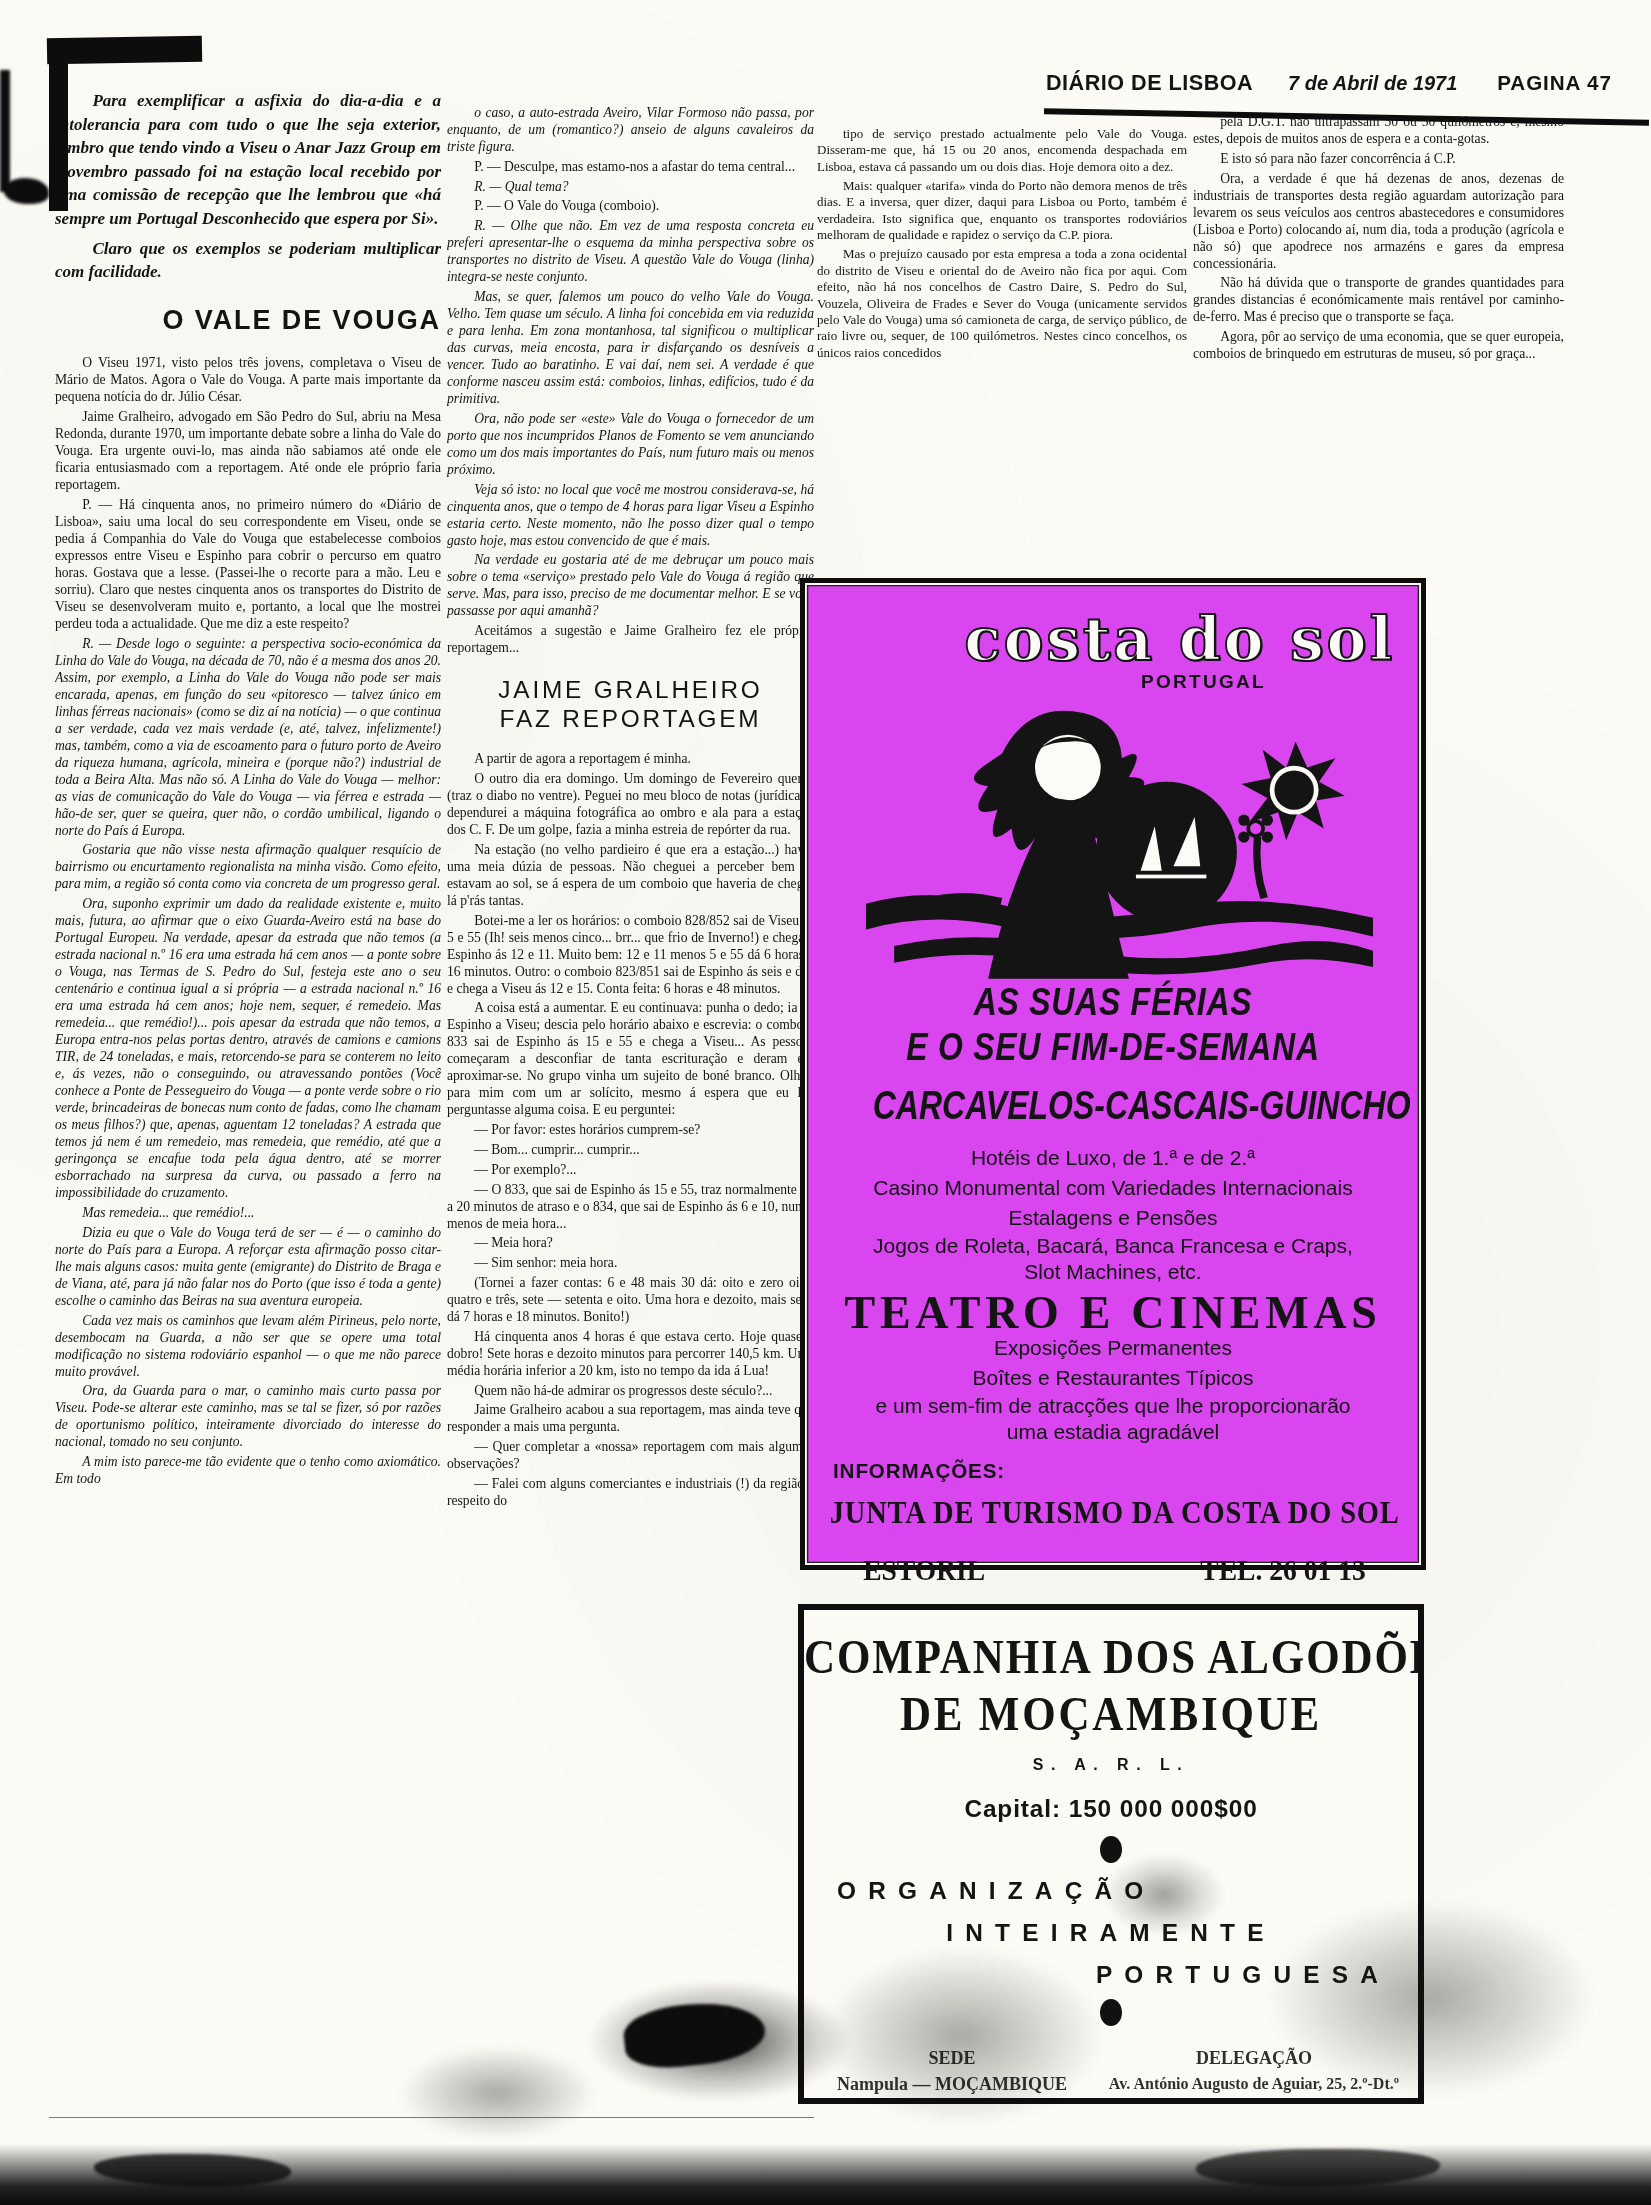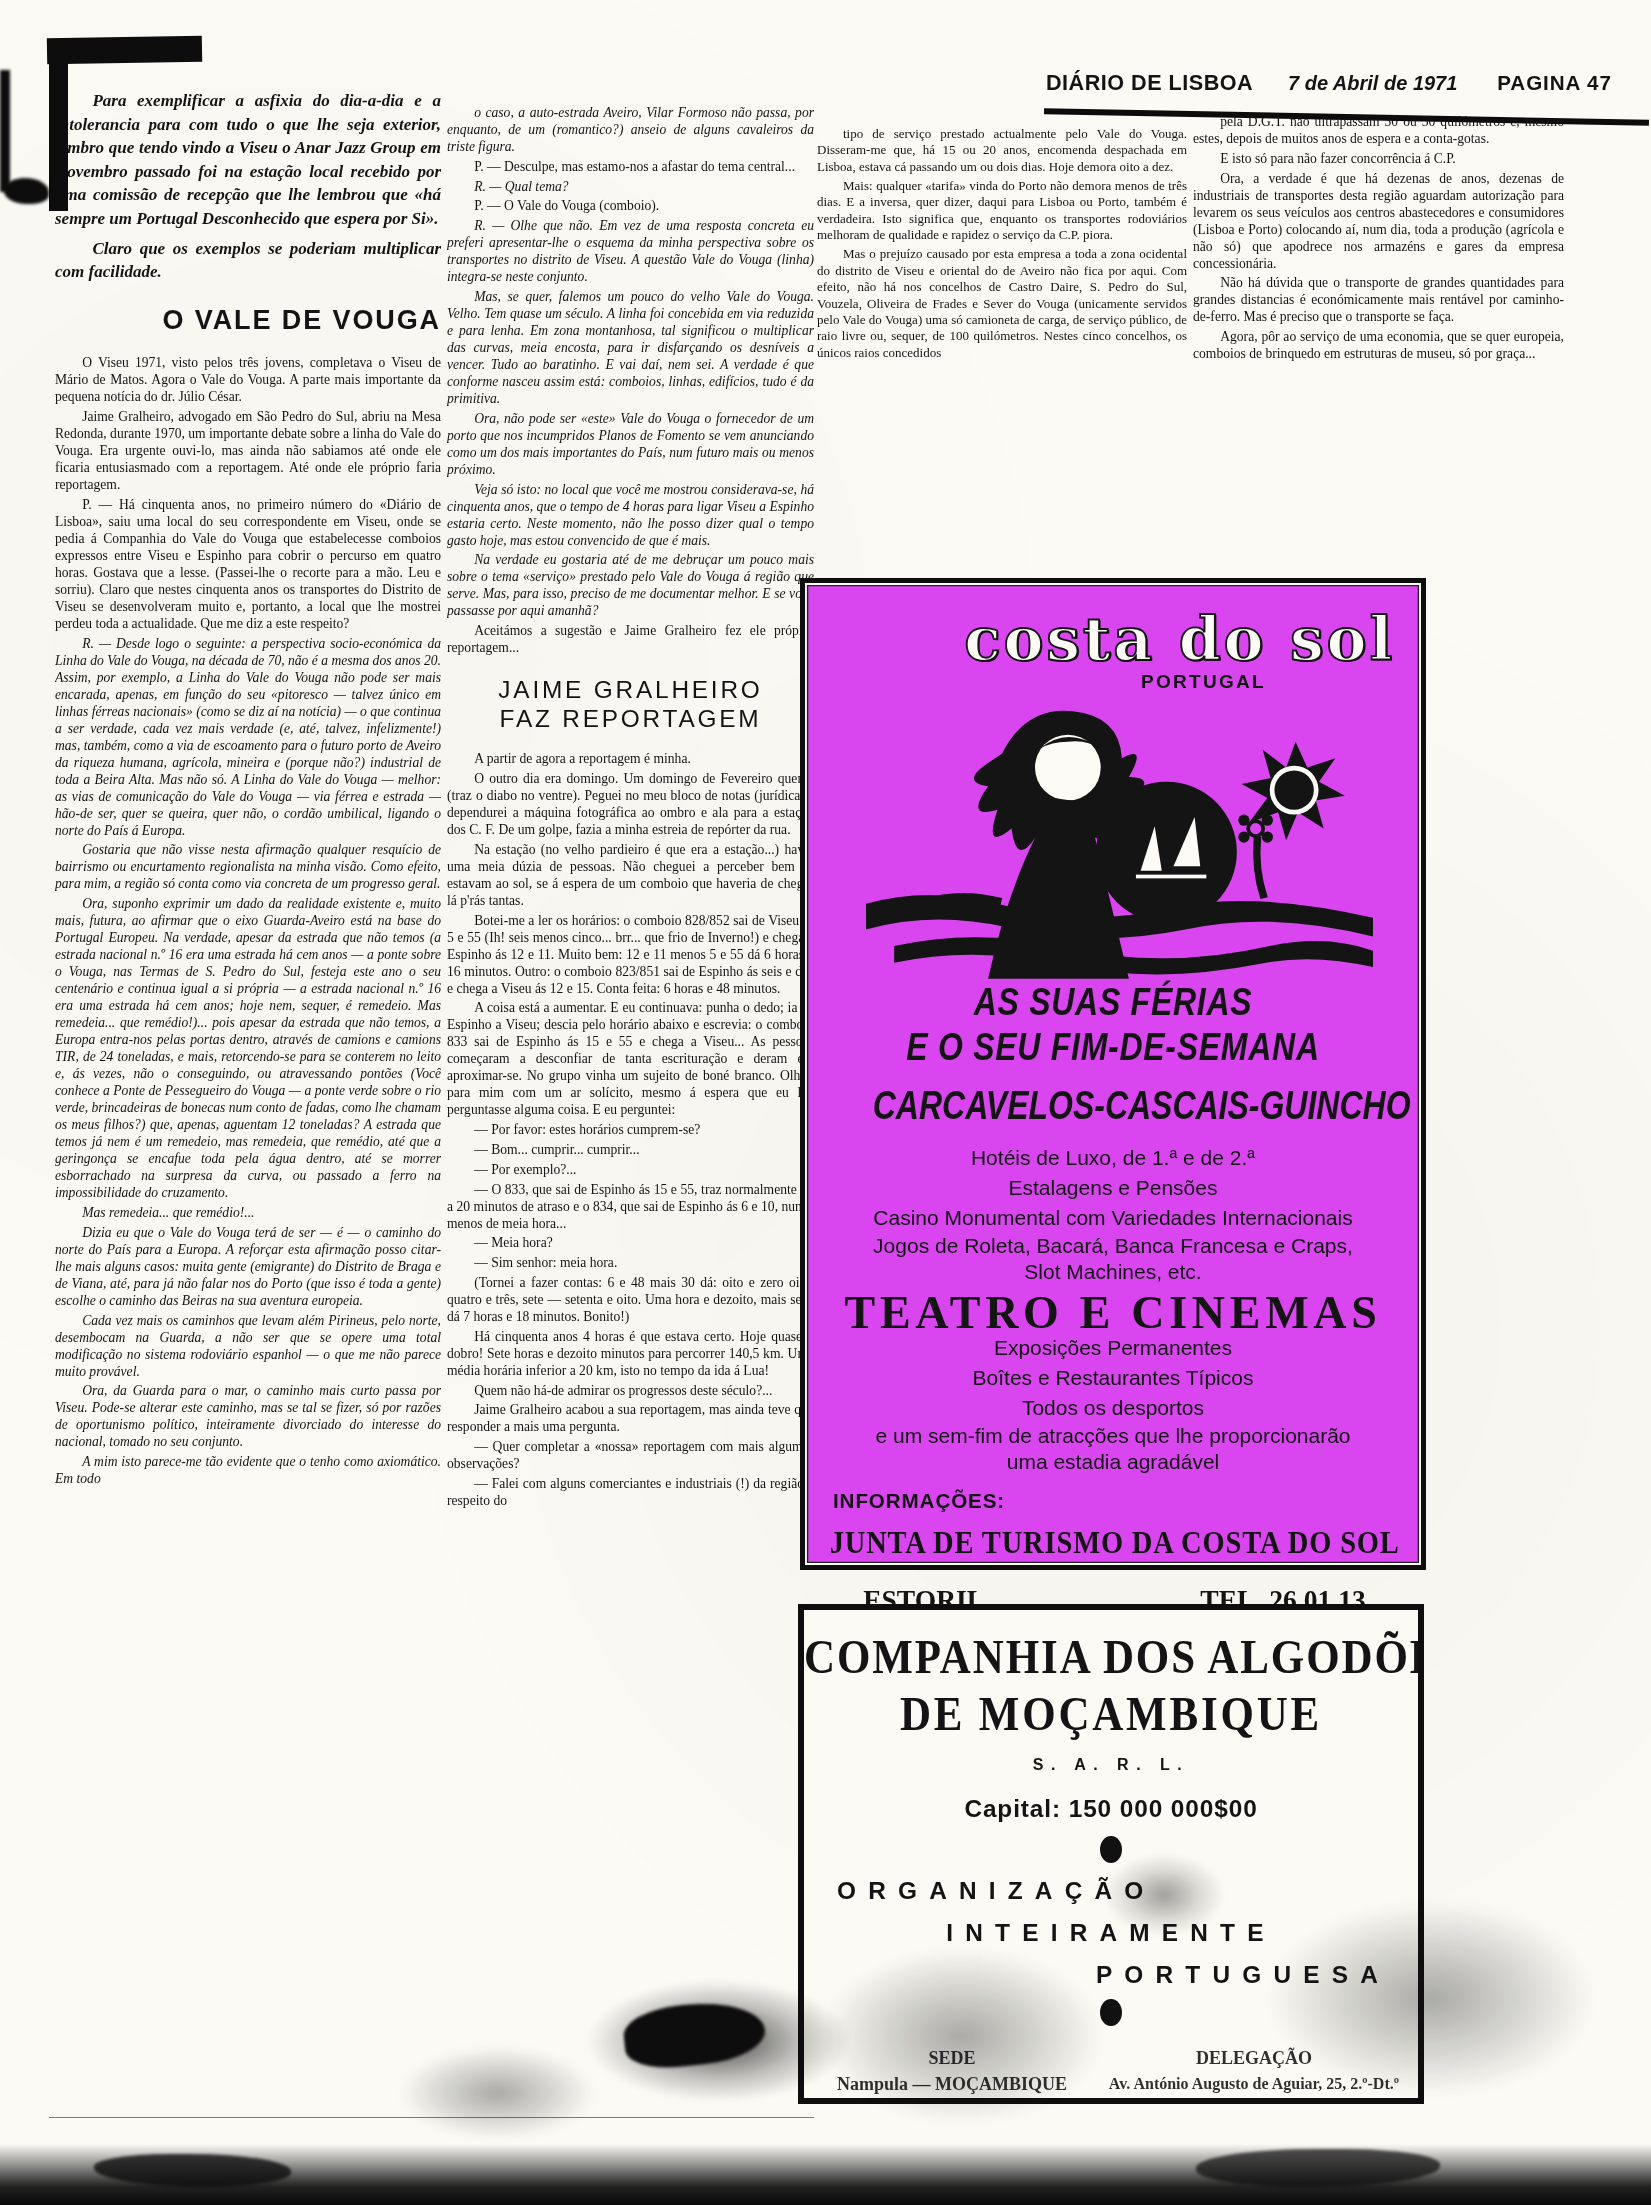--- a/index.html
+++ b/index.html
@@ -171,28 +171,27 @@
       <path d="M0 440 Q140 400 300 445 Q470 490 640 450 Q820 410 1080 470 L1080 510 Q860 455 680 495 Q480 535 300 490 Q140 455 0 495 Z"></path>
       <path d="M60 530 Q240 490 430 535 Q640 580 860 530 Q980 505 1080 540 L1080 575 Q950 545 840 568 Q620 612 420 570 Q230 530 60 566 Z"></path>
       <path d="M120 430 Q200 405 290 428 L285 450 Q205 430 130 452 Z"></path>
     </g>
   </svg>
 
   <div class="ad1-h1">AS SUAS FÉRIAS</div>
   <div class="ad1-h2">E O SEU FIM-DE-SEMANA</div>
   <div class="ad1-h3">CARCAVELOS-CASCAIS-GUINCHO</div>
   <div class="ad1-line" style="margin-top:13px">Hotéis de Luxo, de 1.ª e de 2.ª</div>
+  <div class="ad1-line">Casino Monumental com Variedades Internacionais</div>
   <div class="ad1-line">Estalagens e Pensões</div>
-  <div class="ad1-line">Casino Monumental com Variedades Internacionais</div>
   <div class="ad1-line" style="line-height:26px">Jogos de Roleta, Bacará, Banca Francesa e Craps,</div>
   <div class="ad1-line" style="line-height:26px">Slot Machines, etc.</div>
   <div class="ad1-theatre">TEATRO E CINEMAS</div>
   <div class="ad1-line">Exposições Permanentes</div>
   <div class="ad1-line">Boîtes e Restaurantes Típicos</div>
-  <div class="ad1-line">Todos os desportos</div>
   <div class="ad1-line" style="line-height:26px">e um sem-fim de atracções que lhe proporcionarão</div>
   <div class="ad1-line" style="line-height:26px">uma estadia agradável</div>
   <div class="ad1-info">INFORMAÇÕES:</div>
   <div class="ad1-junta">JUNTA DE TURISMO DA COSTA DO SOL</div>
   <div class="ad1-row">
     <span>ESTORIL</span>
     <span>TEL. 26 01 13</span>
   </div>
 </div>
 

